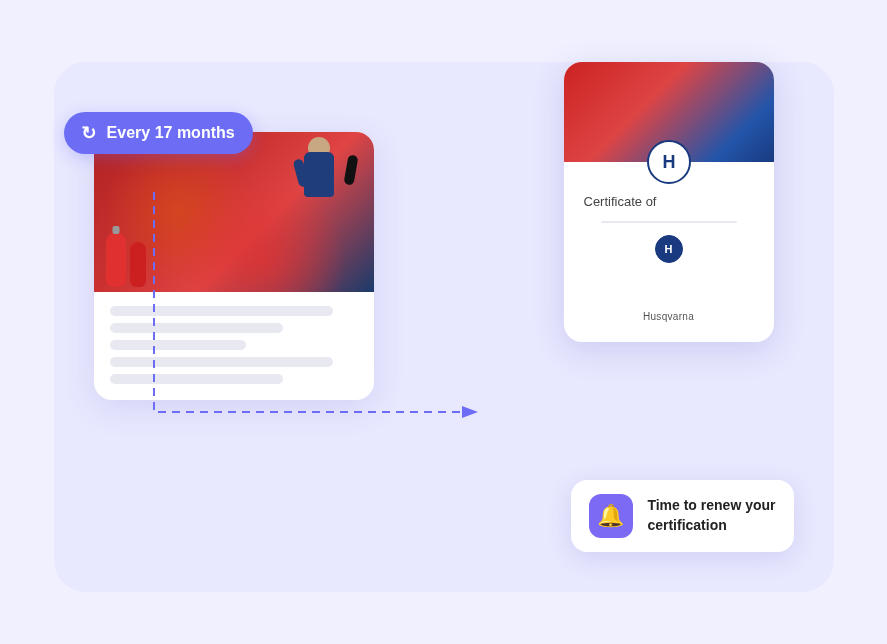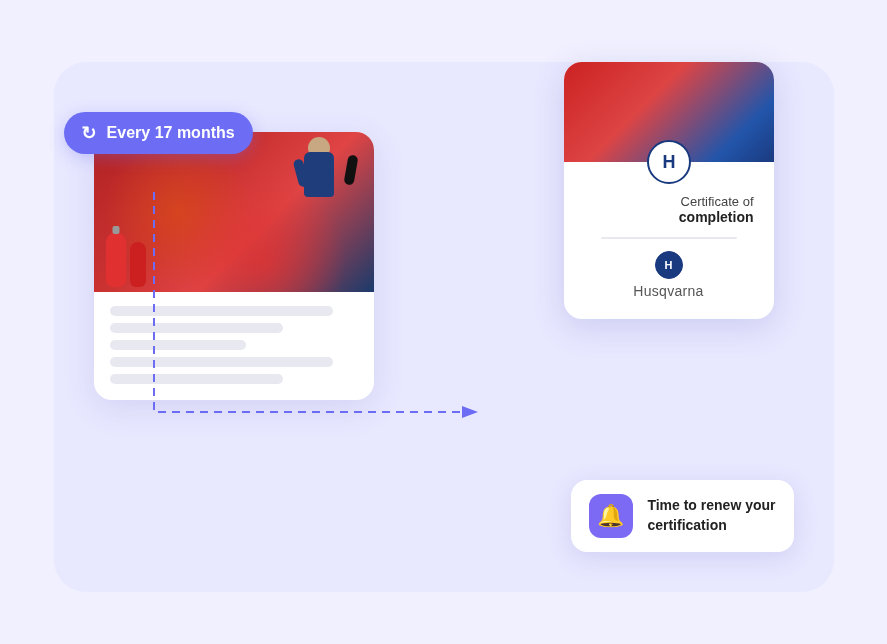--- a/index.html
+++ b/index.html
@@ -108,21 +108,21 @@
 
     .husqvarna-h {
       font-size: 18px;
       font-weight: 800;
       color: #1a3a80;
       letter-spacing: -1px;
     }
 
     .cert-body {
       padding: 32px 20px 20px;
-      text-align: right;
+      text-align: left;
     }
 
     .cert-title {
       font-size: 13px;
       color: #444;
       font-weight: 400;
       margin-bottom: 2px;
     }
 
     .cert-title strong {
@@ -158,24 +158,25 @@
       justify-content: center;
     }
 
     .husqvarna-logo-small span {
       font-size: 11px;
       font-weight: 800;
       color: #fff;
     }
 
     .husqvarna-name {
-      font-size: 14px;
+      font-size: 10px;
       color: #555;
       font-weight: 500;
       letter-spacing: 0.3px;
+      margin-top: 44px;
     }
 
     
     .renewal-badge {
       position: absolute;
       top: 80px;
       left: 30px;
       background: #6c6cf5;
       color: #fff;
       border-radius: 50px;
@@ -378,21 +379,20 @@
 
   <div class="cert-card">
     <div class="cert-card-top">
       <div class="cert-logo-circle">
         <span class="husqvarna-h">H</span>
       </div>
     </div>
     <div class="cert-body">
       <div class="cert-title">
         <span>Certificate of</span>
-        <strong>completion</strong>
       </div>
       <div class="cert-divider"></div>
       <div class="cert-brand">
         <div class="husqvarna-logo-small">
           <span>H</span>
         </div>
         <span class="husqvarna-name">Husqvarna</span>
       </div>
     </div>
   </div>

